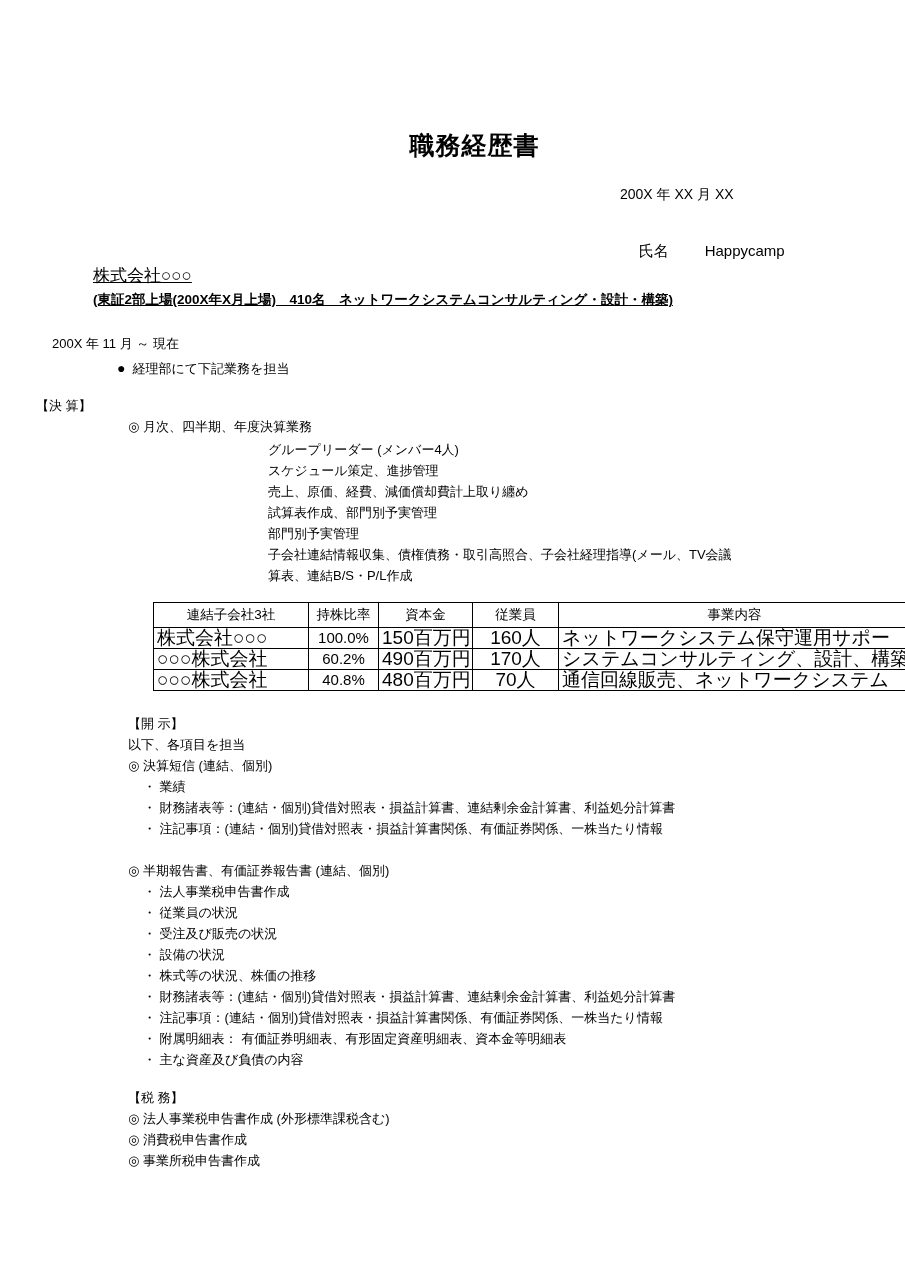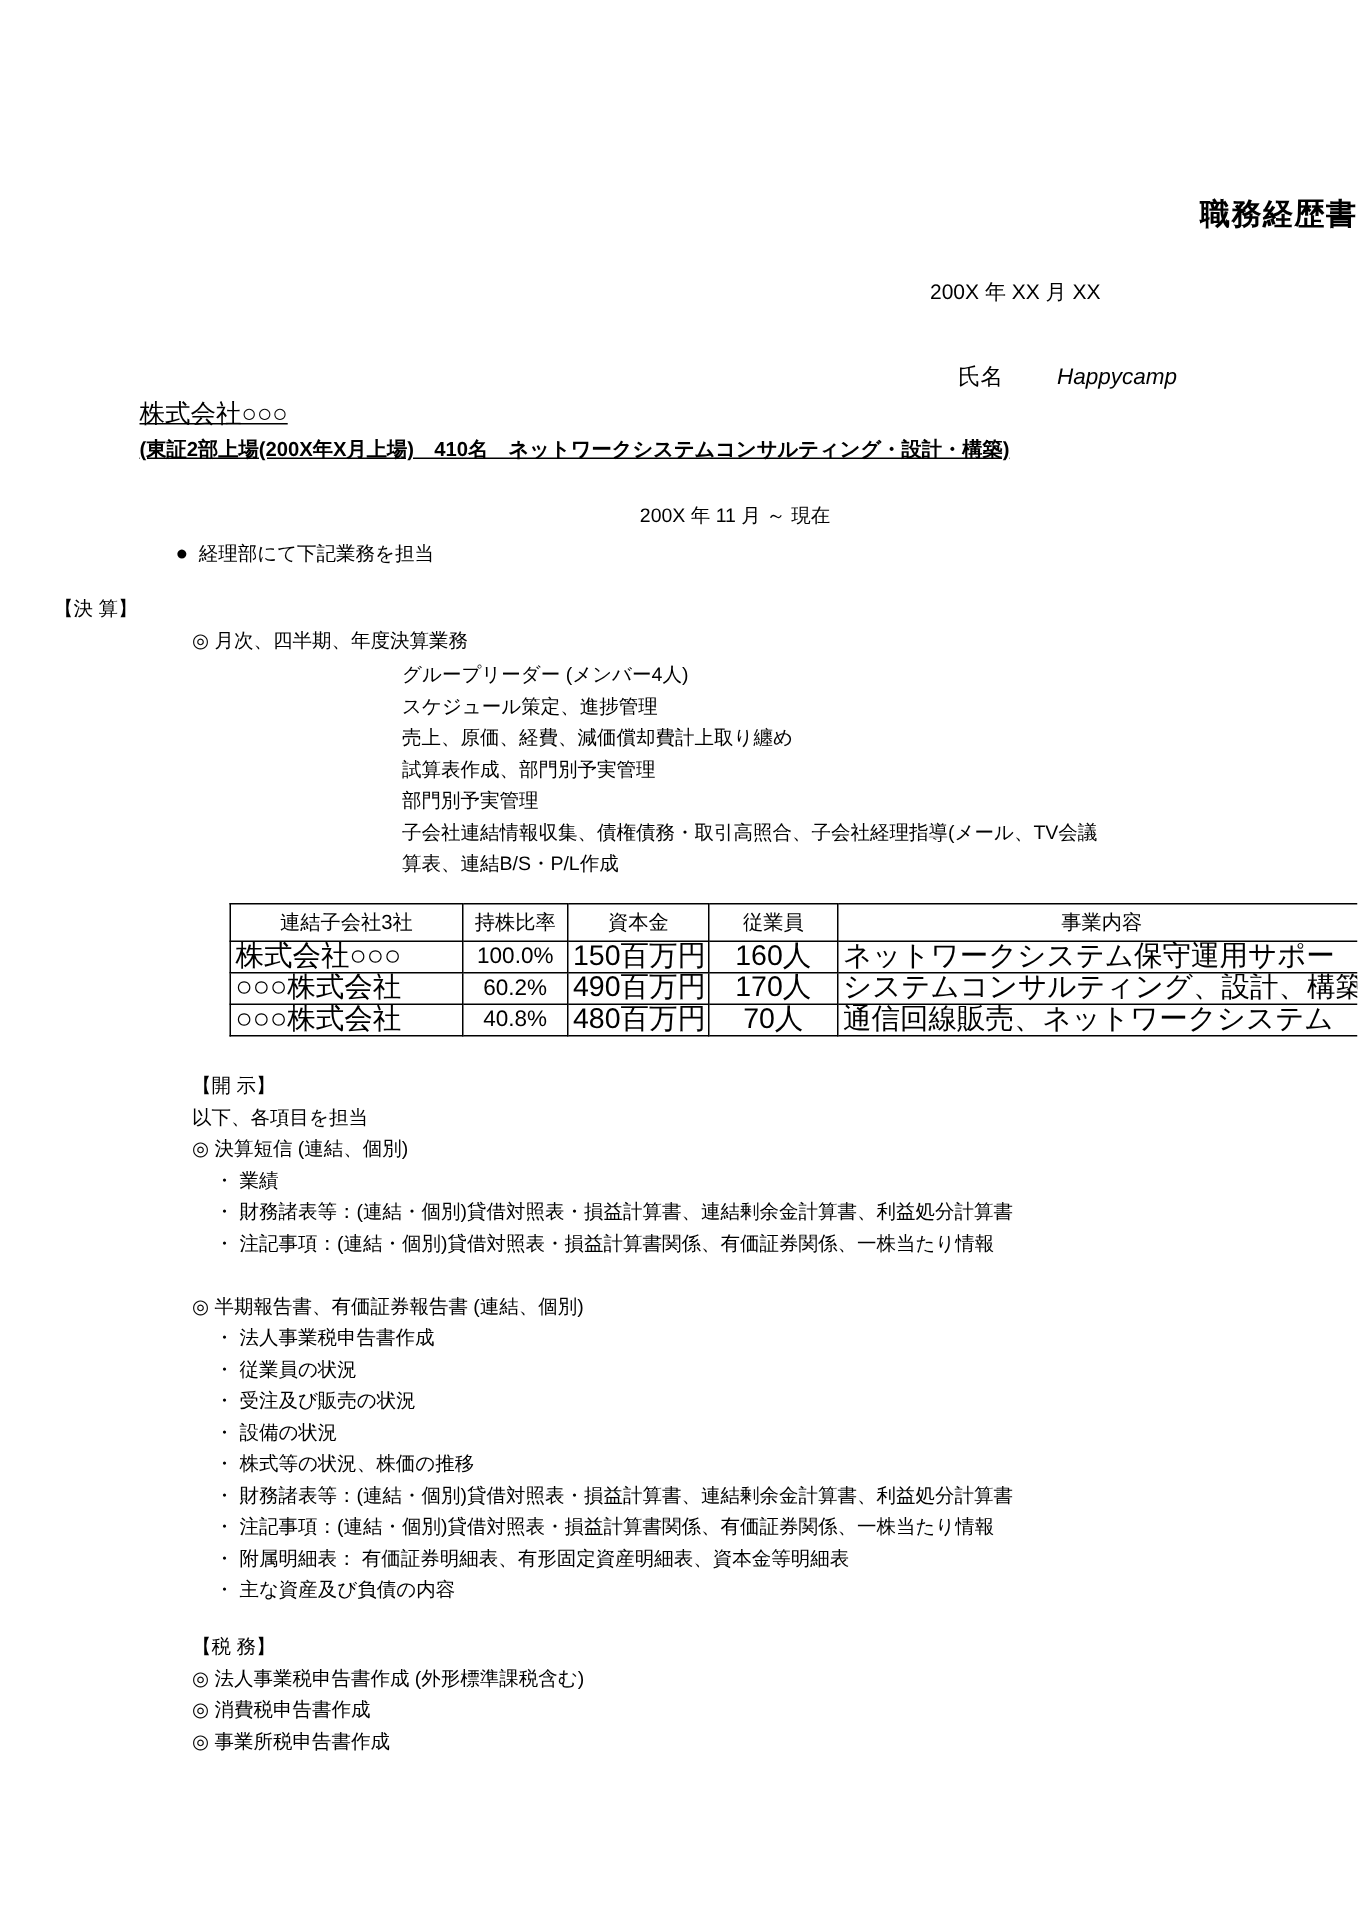--- a/index.html
+++ b/index.html
@@ -7,33 +7,33 @@
     position:relative;
     width:905px;height:1280px;
     background:#ffffff;
     overflow:hidden;
     font-family:"Liberation Sans","DejaVu Sans",sans-serif;
     color:#000;
   }
   .title{
     position:absolute;top:129px;left:0;width:905px;
     box-sizing:border-box;padding-left:44px;
-    text-align:right;
-    font-size:20px;font-weight:bold;letter-spacing:1px;
+    text-align:center;
+    font-size:25px;font-weight:bold;letter-spacing:1px;
     white-space:pre;
   }
   .date-line{
     position:absolute;top:186px;left:620px;
     font-size:14px;white-space:pre;
   }
   .name-line{
     position:absolute;top:225px;left:622px;
     font-size:15px;white-space:pre;
   }
-  .name-line .name-value{margin-left:36px;font-style:italic;}
+  .name-line .name-value{margin-left:36px;}
   .company-name{
     position:absolute;top:264px;left:93px;
     font-size:17px;
     text-decoration:underline;
     white-space:pre;
   }
   .company-detail{
     position:absolute;top:291px;left:93px;
     font-size:13.5px;font-weight:bold;
     text-decoration:underline;
@@ -41,21 +41,21 @@
   }
   .body-flow{
     position:absolute;top:333px;left:0;width:905px;
   }
   .line{
     height:21px;line-height:21px;
     font-size:13px;
     white-space:pre;overflow:hidden;
     position:relative;
   }
-  .pl-period{padding-left:75px;text-align:center;}
+  .pl-period{padding-left:52px;}
   .pl-role{padding-left:117px;}
   .pl-h{padding-left:128px;}
   .pl-d{padding-left:143px;}
   .pl-cont{padding-left:268px;}
   .two .desc{position:absolute;left:268px;top:0;text-align:right;}
   .bullet-black{font-size:14px;margin-right:7px;}
   .mt4{margin-top:4px;}
   .mt16{margin-top:16px;padding-left:36px;}
   .mt2{margin-top:2px;}
   .mt21{margin-top:21px;}

